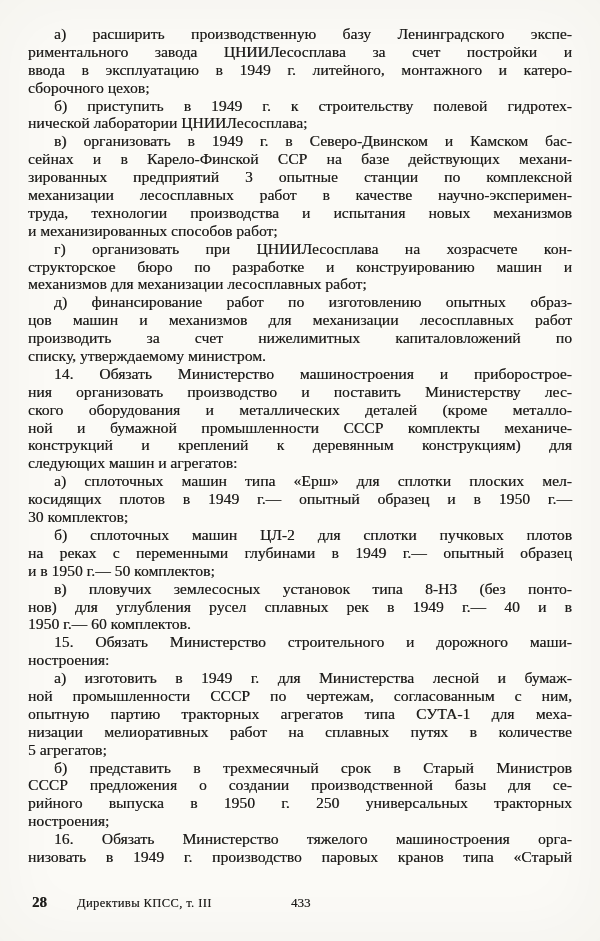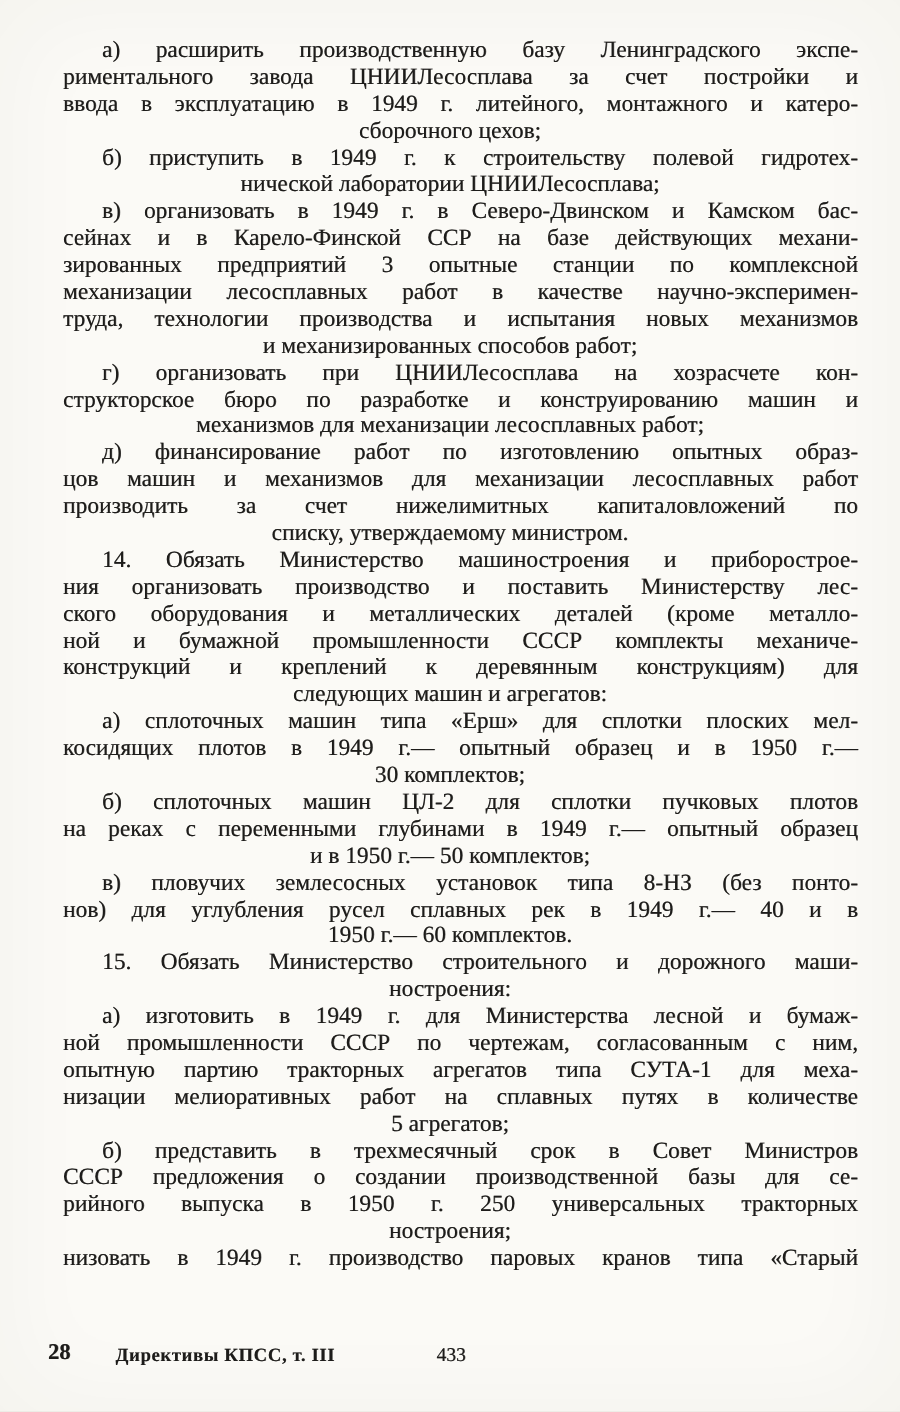--- a/index.html
+++ b/index.html
@@ -20,28 +20,27 @@
   .body-text {
     position: absolute;
     left: 28px;
     top: 25px;
     width: 544px;
   }
   .line {
     font-size: 15.6px;
     line-height: 17.9px;
     height: 17.9px;
-    text-align: center;
+    text-align: left;
     white-space: normal;
     text-shadow: 0.3px 0 0 rgba(20,18,16,0.6);
   }
   .line.just {
     text-align: justify;
     text-align-last: justify;
-    margin-left: 14px;
   }
   .line.indent {
     padding-left: 26px;
   }
   .footer {
     position: absolute;
     left: 28px;
     top: 893px;
     width: 544px;
     height: 22px;
@@ -55,21 +54,21 @@
     font-size: 15px;
     font-weight: bold;
     text-shadow: 0.3px 0 0 rgba(20,18,16,0.6);
     text-align: right;
   }
   .running {
     position: absolute;
     left: 49px;
     top: 3px;
     font-size: 12.5px;
-    font-weight: bold;
+    font-weight: normal;
     letter-spacing: 0.4px;
     text-shadow: 0.2px 0 0 rgba(20,18,16,0.5);
   }
   .pageno {
     position: absolute;
     left: 263px;
     top: 2px;
     font-size: 13px;
     font-weight: normal;
     text-shadow: 0.3px 0 0 rgba(20,18,16,0.6);
@@ -114,24 +113,25 @@
       <div class="line indent just">в) пловучих землесосных установок типа 8-НЗ (без понто-</div>
       <div class="line just">нов) для углубления русел сплавных рек в 1949 г.— 40 и в</div>
       <div class="line">1950 г.— 60 комплектов.</div>
       <div class="line indent just">15. Обязать Министерство строительного и дорожного маши-</div>
       <div class="line">ностроения:</div>
       <div class="line indent just">а) изготовить в 1949 г. для Министерства лесной и бумаж-</div>
       <div class="line just">ной промышленности СССР по чертежам, согласованным с ним,</div>
       <div class="line just">опытную партию тракторных агрегатов типа СУТА-1 для меха-</div>
       <div class="line just">низации мелиоративных работ на сплавных путях в количестве</div>
       <div class="line">5 агрегатов;</div>
-      <div class="line indent just">б) представить в трехмесячный срок в Совет Министров</div>
+      <div class="line indent just">б) представить в трехмесячный срок в Старый Министров</div>
       <div class="line just">СССР предложения о создании производственной базы для се-</div>
       <div class="line just">рийного выпуска в 1950 г. 250 универсальных тракторных</div>
       <div class="line">ностроения;</div>
+      <div class="line indent just">16. Обязать Министерство тяжелого машиностроения орга-</div>
       <div class="line just">низовать в 1949 г. производство паровых кранов типа «Старый</div>
     </div>
   <div class="footer">
     <span class="sig">28</span>
     <span class="running">Директивы КПСС, т. III</span>
     <span class="pageno">433</span>
   </div>
 </div>
 
 </body></html>

